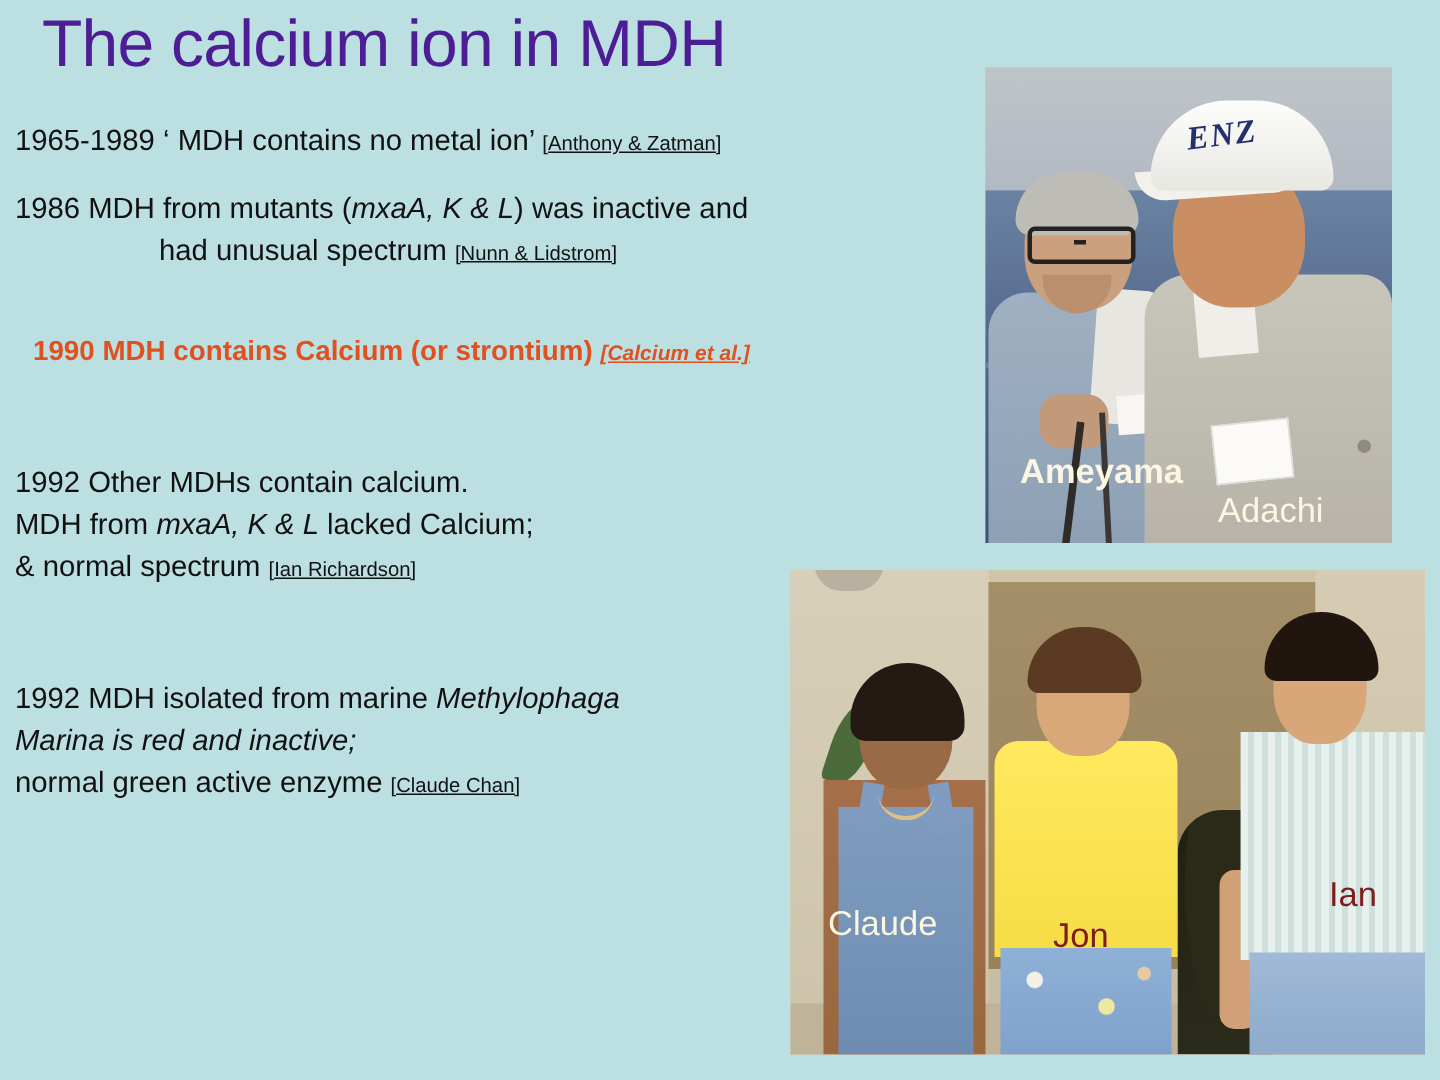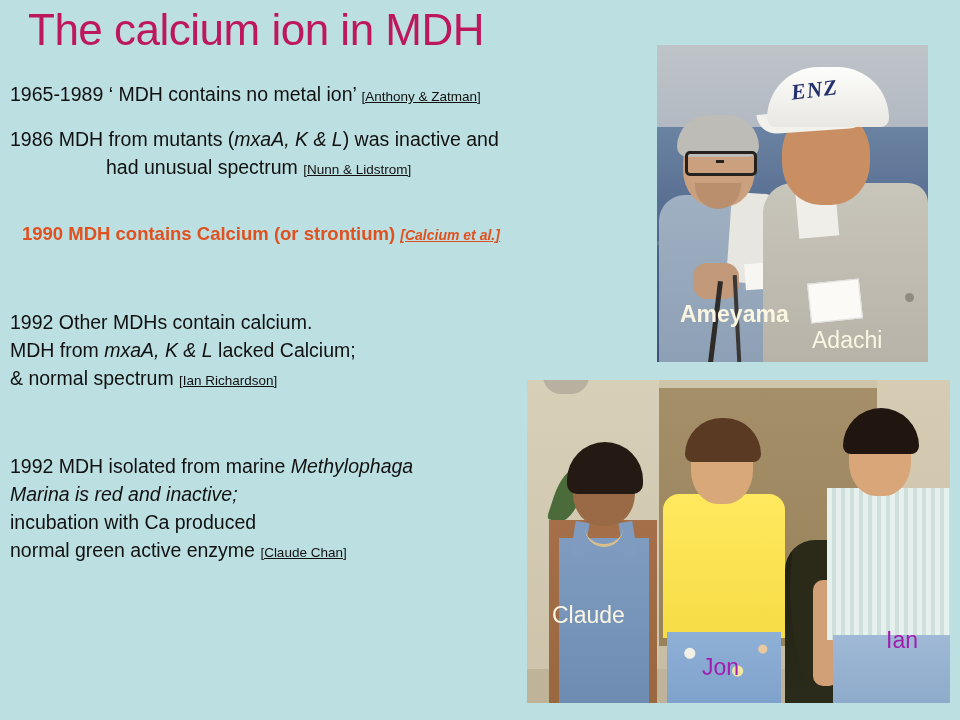--- a/index.html
+++ b/index.html
@@ -9,21 +9,21 @@
     background:#bcdfe2;
     font-family:"Liberation Sans", sans-serif;
     overflow:hidden;position:relative;
   }
   .slide{position:absolute;inset:0;background:#bcdfe2;}
 
   
   .title{
     position:absolute;left:28px;top:4px;
     font-size:44px;line-height:52px;
-    color:#be185d;white-space:nowrap;
+    color:#4c1d95;white-space:nowrap;
     letter-spacing:-0.5px;
   }
 
   
   .txtcol{position:absolute;left:10px;top:80px;width:640px;}
   .para{color:#111;font-size:19.5px;line-height:28px;}
   .para .ln{display:block;white-space:nowrap;}
   .indent{padding-left:96px;}
   .ref{font-size:13.5px;line-height:13.5px;text-decoration:underline;}
   .it{font-style:italic;}
@@ -142,21 +142,21 @@
   #photo-bottom .i-shirt{position:absolute;left:300px;top:108px;width:123px;height:152px;
     background:repeating-linear-gradient(90deg,#e6f1ee 0 5px,#cfe0dc 5px 9px);}
   #photo-bottom .i-jeans{position:absolute;left:306px;top:255px;width:117px;height:68px;
     background:linear-gradient(#9fb9d6,#8fabcb);}
   #photo-bottom .i-arm{position:absolute;left:286px;top:200px;width:26px;height:106px;
     background:#d2a077;border-radius:10px;}
 
   
   .plabel{position:absolute;font-size:23px;line-height:23px;white-space:nowrap;}
   .plabel.light{color:#fbf6e2;}
-  .plabel.dark{color:#a21caf;margin-top:44px;}
+  .plabel.dark{color:#7f1d1d;}
   #lbl-ameyama{left:680px;top:303px;font-weight:bold;}
   #lbl-adachi{left:812px;top:329px;}
   #lbl-claude{left:552px;top:604px;}
   #lbl-jon{left:702px;top:612px;}
   #lbl-ian{left:886px;top:585px;}
 </style>
 </head>
 <body>
 
 <div class="slide">
@@ -198,21 +198,20 @@
         <span>&amp; normal spectrum</span>
         <span class="ref">[Ian Richardson]</span>
       </span>
     </div>
 
     <div class="para blk5">
       <span class="ln">
         <span>1992 MDH isolated from marine </span><span class="it">Methylophaga</span>
       </span>
       <span class="ln it">Marina is red and inactive;</span>
-      <span class="ln">incubation with Ca produced</span>
       <span class="ln">
         <span>normal green active enzyme</span>
         <span class="ref">[Claude Chan]</span>
       </span>
     </div>
 
   </div>
 
   <div class="photo" id="photo-top">
     <div class="sky"></div>

